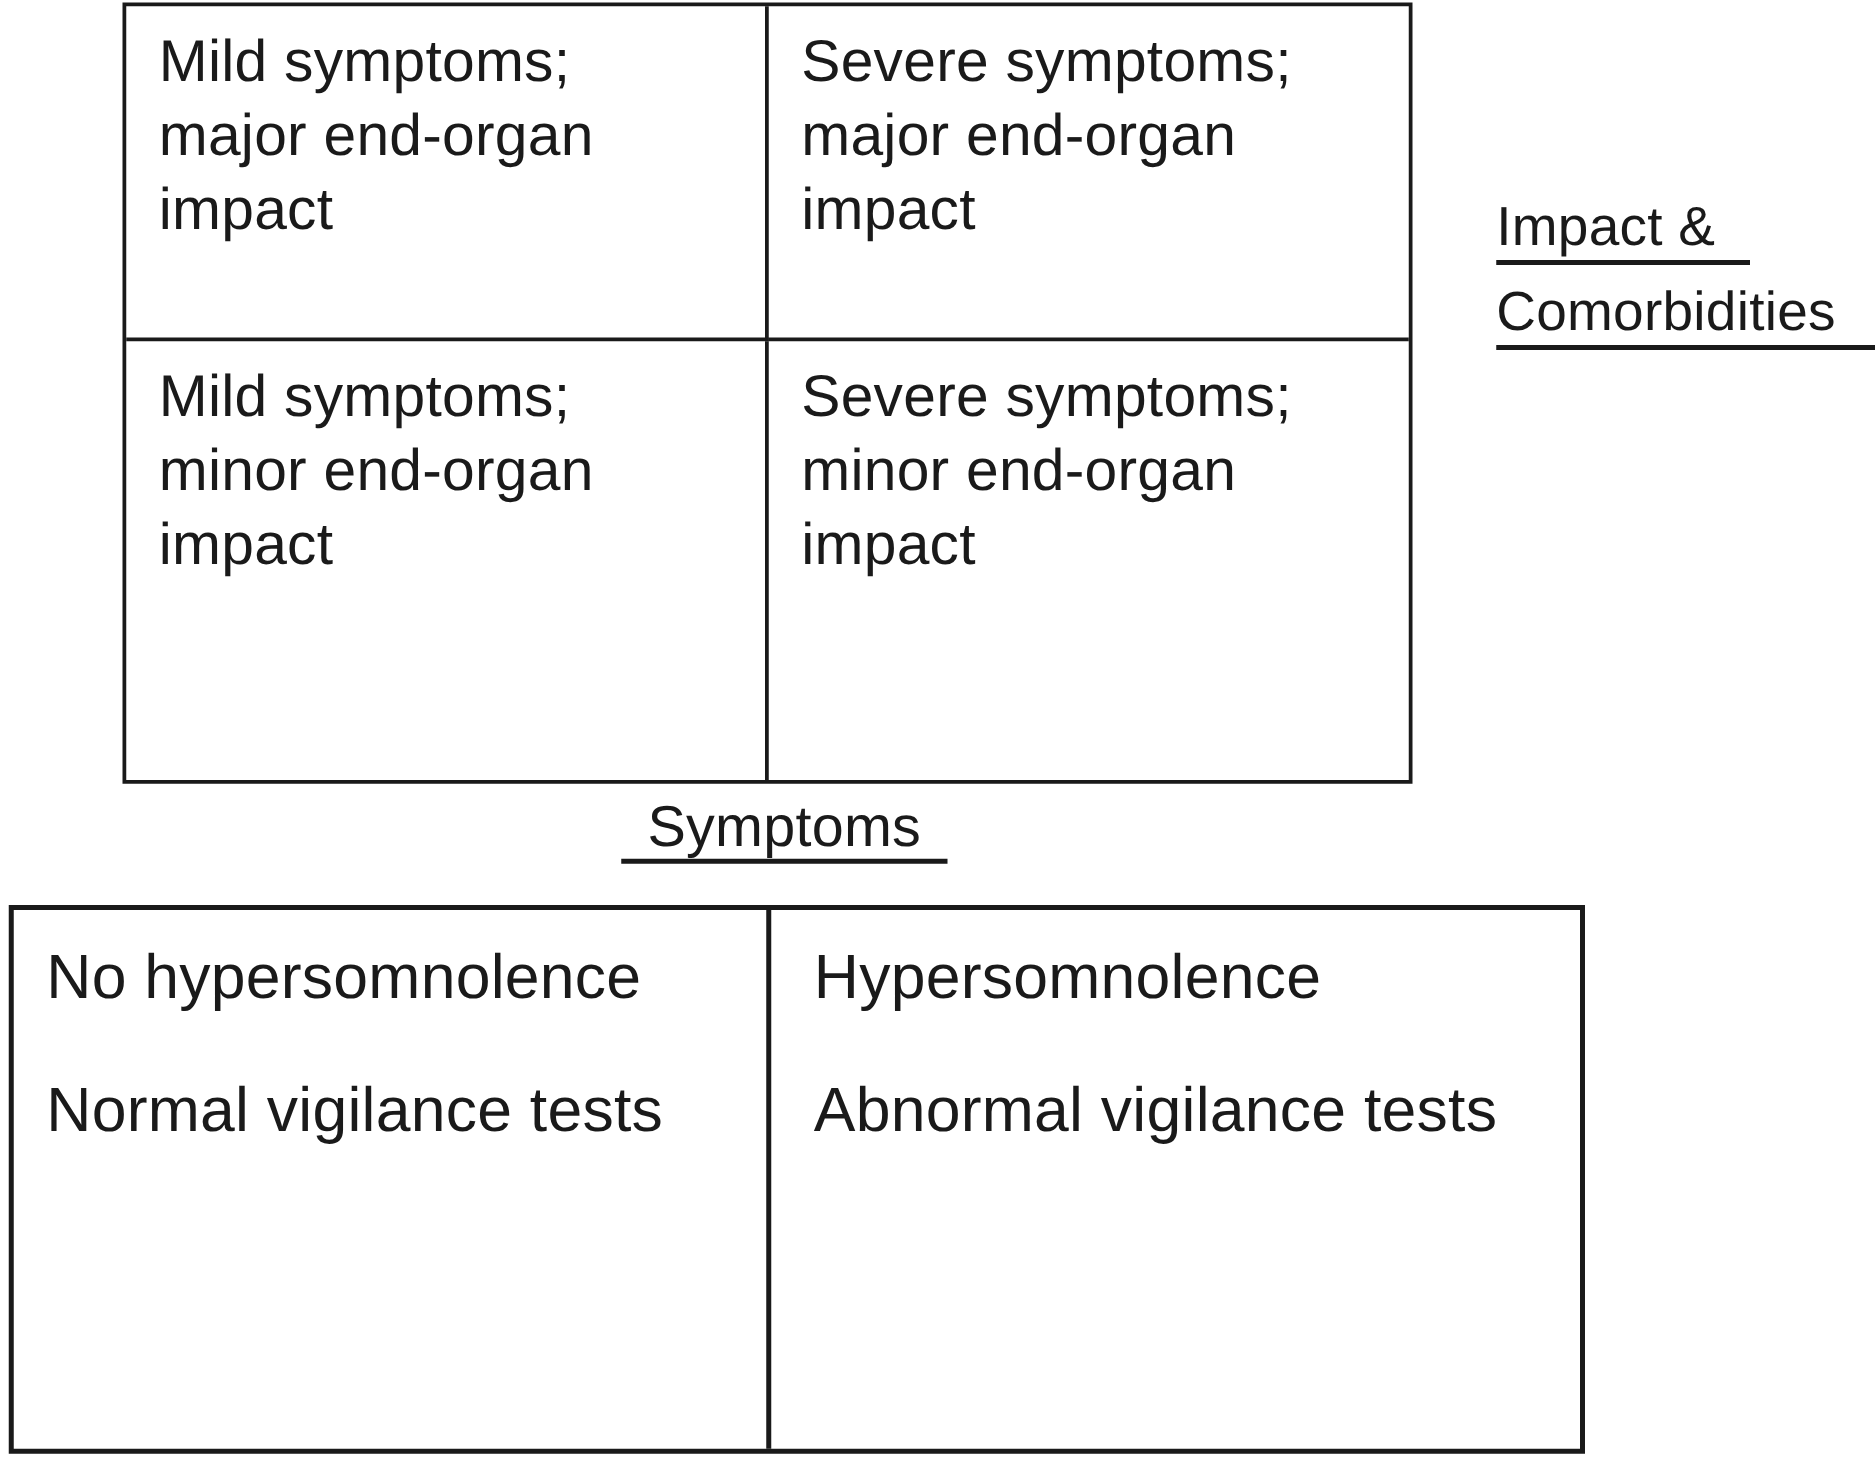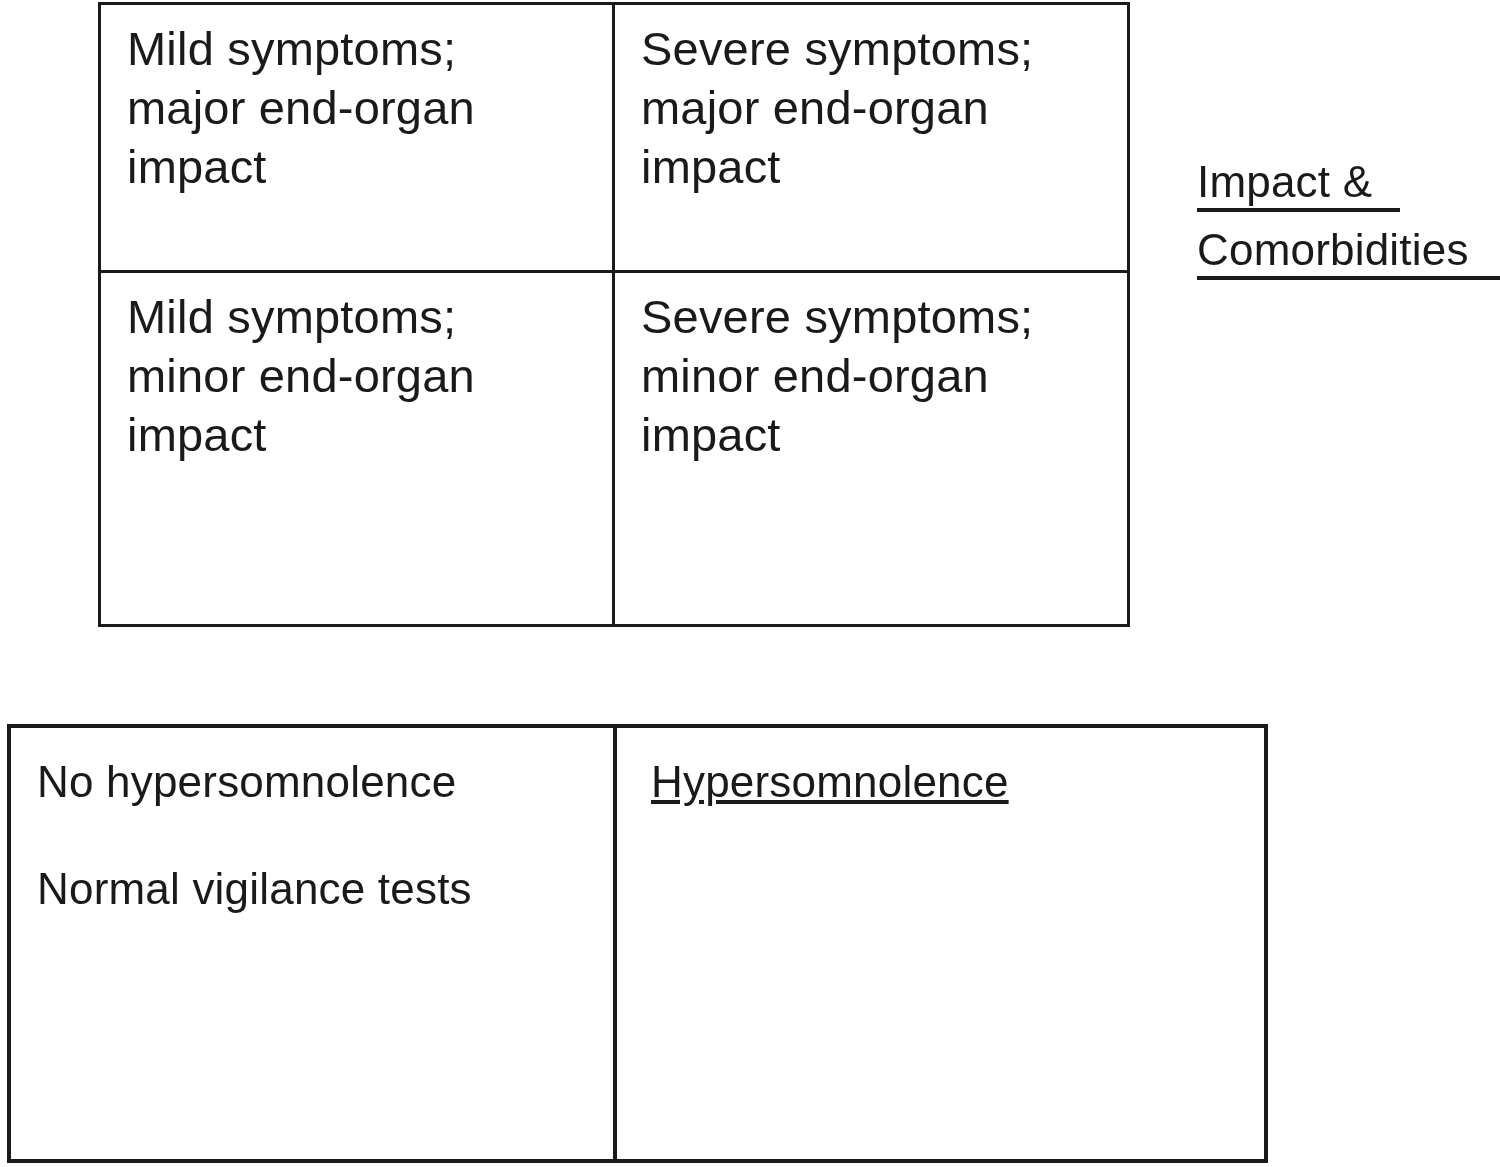--- a/index.html
+++ b/index.html
@@ -74,27 +74,27 @@
   
   .sbox {
     position: absolute;
     left: 7px; top: 724px;
     width: 1261px; height: 439px;
     border: 4px solid var(--line, #1a1a1a);
     display: flex;
     background: var(--bg, #ffffff);
   }
   .scol {
-    font-size: 44px;
+    font-size: 50px;
     line-height: 107px;
     letter-spacing: 0.2px;
   }
   .scol .line { white-space: nowrap; }
   .scol.left  { width: 606px; border-right: 4px solid var(--line, #1a1a1a); padding-left: 26px; }
-  .scol.right { flex: 1; padding-left: 34px; text-decoration: underline; }
+  .scol.right { flex: 1; padding-left: 34px; }
 </style>
 </head>
 <body>
 
 <div class="canvas" style="--bg: #ffffff; --line: #1a1a1a; --fg: #1a1a1a;">
 
   <div class="matrix">
     <div class="cell c0">Mild symptoms;
 major end-organ
 impact</div>
@@ -107,24 +107,28 @@
     <div class="cell c3">Severe symptoms;
 minor end-organ
 impact</div>
   </div>
 
   <div class="y-label">
     <span class="ul">Impact &amp;</span>
     <span class="ul">Comorbidities</span>
   </div>
 
+  <div class="x-label">
+    <span class="ul">Symptoms</span>
+  </div>
 
   <div class="sbox">
     <div class="scol left">
       <div class="line">No hypersomnolence</div>
       <div class="line">Normal vigilance tests</div>
     </div>
     <div class="scol right">
       <div class="line">Hypersomnolence</div>
+      <div class="line">Abnormal vigilance tests</div>
     </div>
   </div>
 
 </div>
 
 </body></html>

